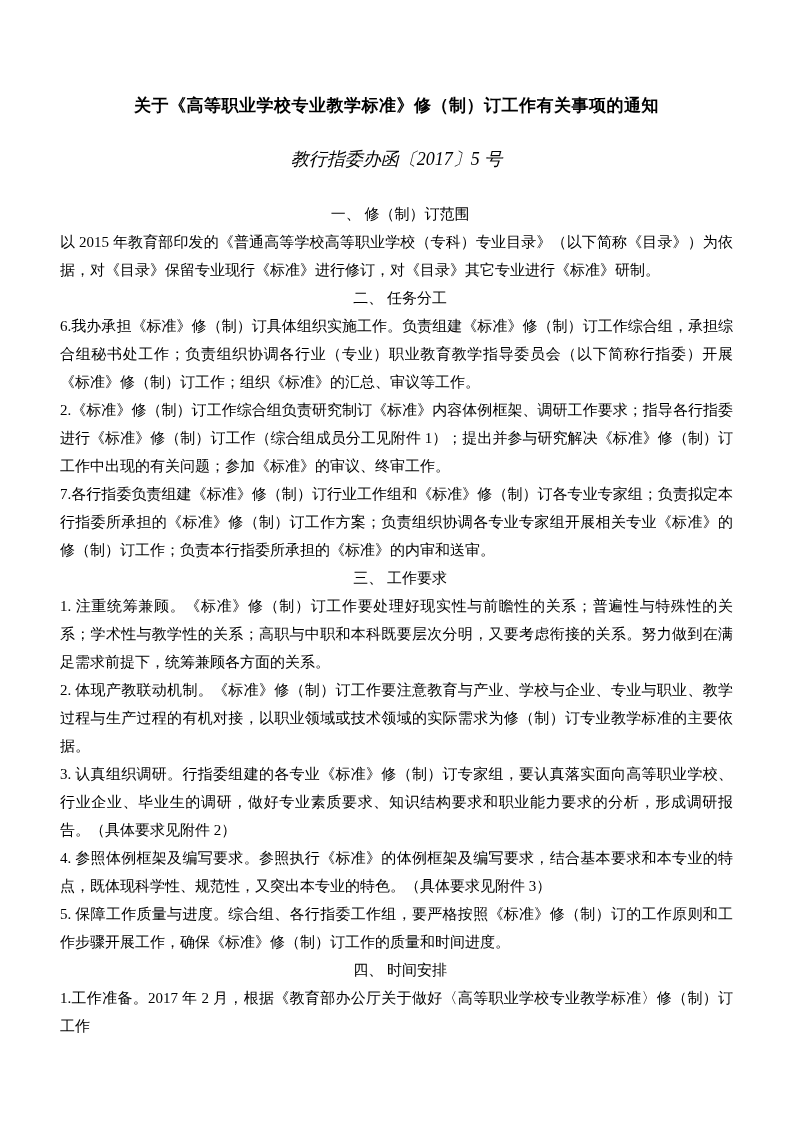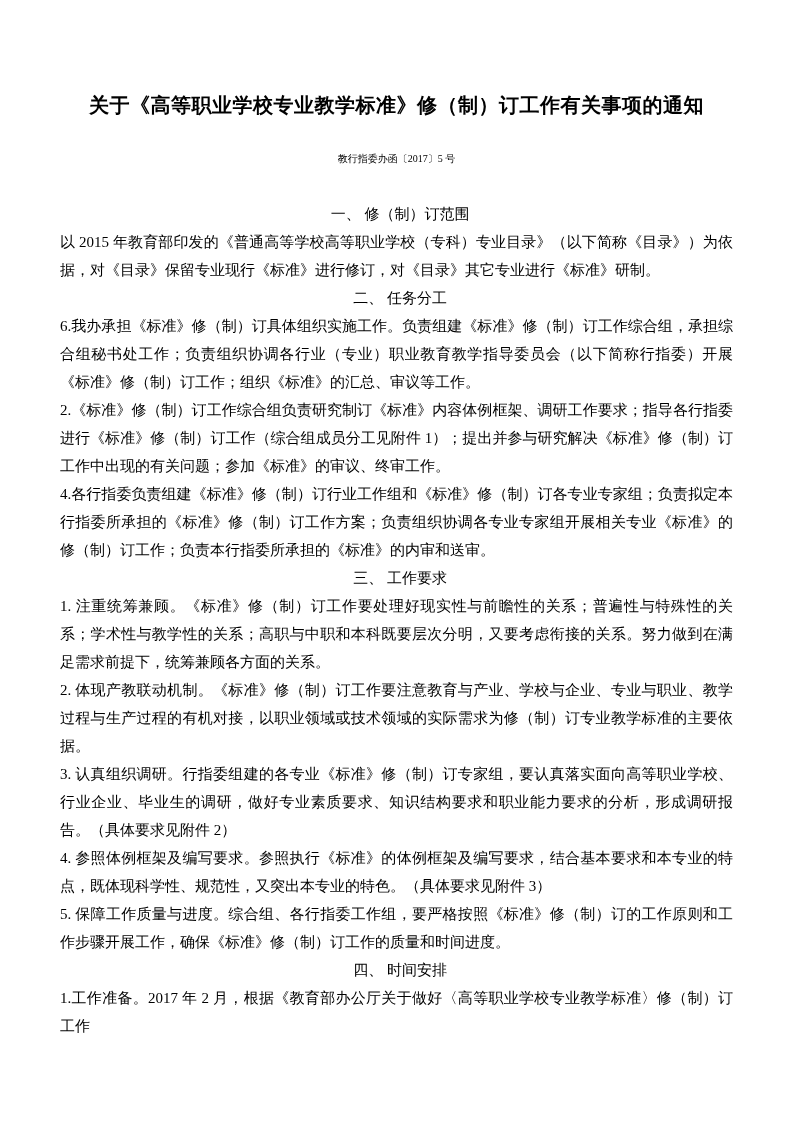--- a/index.html
+++ b/index.html
@@ -13,31 +13,32 @@
     height: 1122px;
     box-sizing: border-box;
     background: #ffffff;
     color: #000000;
     padding: 92px 60px 0 60px;
     font-family: "Liberation Serif", "DejaVu Serif", serif;
     overflow: hidden;
   }
   .title {
     margin: 0;
-    font-size: 20px;
+    font-size: 17px;
     line-height: 27px;
     font-weight: 700;
     text-align: center;
     letter-spacing: 0.5px;
   }
   .docnum {
     margin-top: 30px;
-    font-size: 10px;
+    font-size: 18px;
     line-height: 20px;
     text-align: center;
+    font-style: italic;
   }
   .doc-body {
     margin-top: 31px;
     font-size: 15px;
     line-height: 28px;
     text-align: justify;
     text-justify: inter-ideograph;
   }
   .doc-body p {
     margin: 0;
@@ -53,21 +54,21 @@
 
 <div class="page">
   <h1 class="title">关于《高等职业学校专业教学标准》修（制）订工作有关事项的通知</h1>
   <div class="docnum">教行指委办函〔2017〕5 号</div>
   <div class="doc-body">
       <p class="para heading">一、 修（制）订范围</p>
       <p class="para body">以 2015 年教育部印发的《普通高等学校高等职业学校（专科）专业目录》（以下简称《目录》）为依据，对《目录》保留专业现行《标准》进行修订，对《目录》其它专业进行《标准》研制。</p>
       <p class="para heading">二、 任务分工</p>
       <p class="para body">6.我办承担《标准》修（制）订具体组织实施工作。负责组建《标准》修（制）订工作综合组，承担综合组秘书处工作；负责组织协调各行业（专业）职业教育教学指导委员会（以下简称行指委）开展《标准》修（制）订工作；组织《标准》的汇总、审议等工作。</p>
       <p class="para body">2.《标准》修（制）订工作综合组负责研究制订《标准》内容体例框架、调研工作要求；指导各行指委进行《标准》修（制）订工作（综合组成员分工见附件 1）；提出并参与研究解决《标准》修（制）订工作中出现的有关问题；参加《标准》的审议、终审工作。</p>
-      <p class="para body">4.各行指委负责组建《标准》修（制）订行业工作组和《标准》修（制）订各专业专家组；负责拟定本行指委所承担的《标准》修（制）订工作方案；负责组织协调各专业专家组开展相关专业《标准》的修（制）订工作；负责本行指委所承担的《标准》的内审和送审。</p>
+      <p class="para body">7.各行指委负责组建《标准》修（制）订行业工作组和《标准》修（制）订各专业专家组；负责拟定本行指委所承担的《标准》修（制）订工作方案；负责组织协调各专业专家组开展相关专业《标准》的修（制）订工作；负责本行指委所承担的《标准》的内审和送审。</p>
       <p class="para heading">三、 工作要求</p>
       <p class="para body">1. 注重统筹兼顾。《标准》修（制）订工作要处理好现实性与前瞻性的关系；普遍性与特殊性的关系；学术性与教学性的关系；高职与中职和本科既要层次分明，又要考虑衔接的关系。努力做到在满足需求前提下，统筹兼顾各方面的关系。</p>
       <p class="para body">2. 体现产教联动机制。《标准》修（制）订工作要注意教育与产业、学校与企业、专业与职业、教学过程与生产过程的有机对接，以职业领域或技术领域的实际需求为修（制）订专业教学标准的主要依据。</p>
       <p class="para body">3. 认真组织调研。行指委组建的各专业《标准》修（制）订专家组，要认真落实面向高等职业学校、行业企业、毕业生的调研，做好专业素质要求、知识结构要求和职业能力要求的分析，形成调研报告。（具体要求见附件 2）</p>
       <p class="para body">4. 参照体例框架及编写要求。参照执行《标准》的体例框架及编写要求，结合基本要求和本专业的特点，既体现科学性、规范性，又突出本专业的特色。（具体要求见附件 3）</p>
       <p class="para body">5. 保障工作质量与进度。综合组、各行指委工作组，要严格按照《标准》修（制）订的工作原则和工作步骤开展工作，确保《标准》修（制）订工作的质量和时间进度。</p>
       <p class="para heading">四、 时间安排</p>
       <p class="para body">1.工作准备。2017 年 2 月，根据《教育部办公厅关于做好〈高等职业学校专业教学标准〉修（制）订工作</p>
     </div>
 </div>

